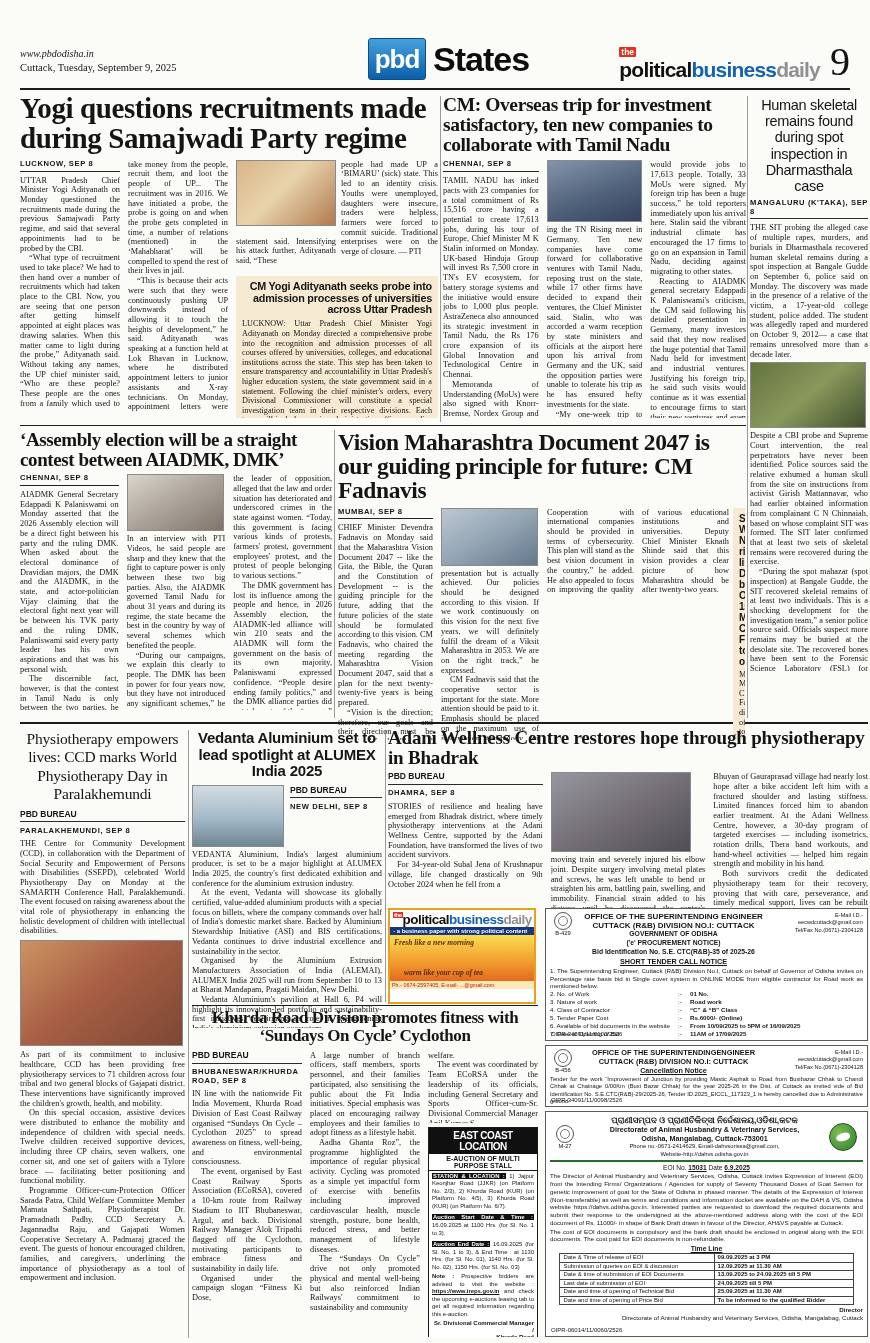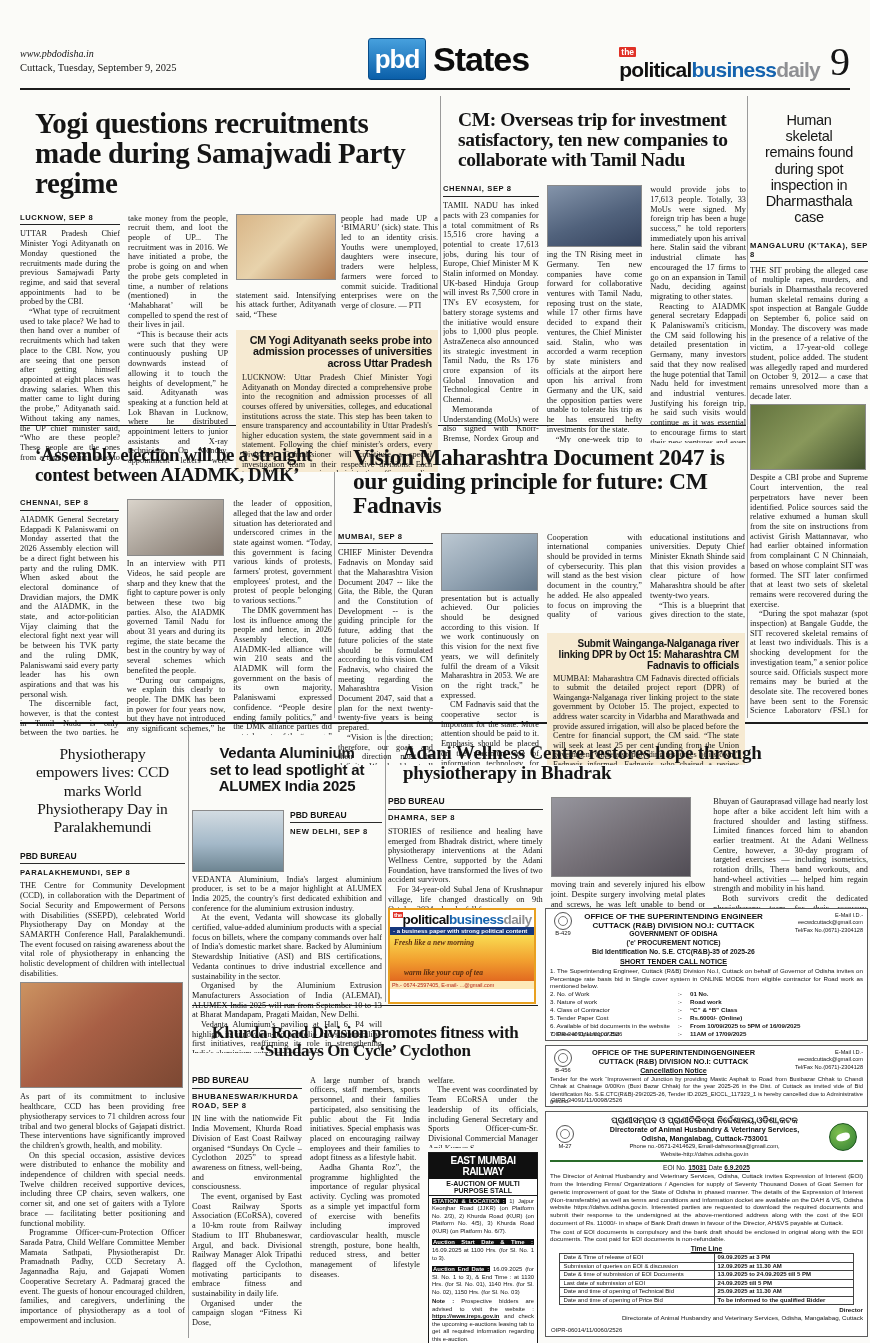--- a/index.html
+++ b/index.html
@@ -24,21 +24,21 @@
   .brand{position:relative;font-family:"Liberation Sans",sans-serif;font-weight:bold;font-size:21px;letter-spacing:-0.8px;padding-top:11px;}
   .brand .the{position:absolute;left:0;top:0;background:#e03127;color:#fff;font-size:8.5px;letter-spacing:0;
               padding:0 2px;border-radius:1px;}
   .brand .w1{color:#101010;}
   .brand .w2{color:#1563ae;}
   .brand .w3{color:#8f9093;}
   .page-num{font-size:40px;line-height:40px;font-weight:normal;}
   #rule-mast{left:20px;top:88px;width:830px;height:2px;}
 
   
-  .headline{font-weight:bold;letter-spacing:-0.4px;line-height:1.03;margin:15px;}
+  .headline{font-weight:bold;letter-spacing:-0.4px;line-height:1.03;margin:0;}
   .bureau{font-family:"Liberation Sans",sans-serif;font-weight:bold;font-size:8.5px;
           border-bottom:1px solid #2a2a2a;padding-bottom:2px;margin-bottom:4px;}
   .dl{font-family:"Liberation Sans",sans-serif;font-weight:bold;font-size:7.6px;letter-spacing:.6px;margin-bottom:4px;}
   .body{font-size:8.3px;line-height:1.17;text-align:justify;overflow:hidden;}
   .body p{margin:0;text-indent:9px;}
   .body p:first-child{text-indent:0;}
   .cols{display:flex;gap:8px;}
   .col{flex:1;min-width:0;overflow:hidden;}
   .flow2{column-count:2;column-gap:8px;height:100%;}
   .ph{border:1px solid #8a8a8a;box-sizing:border-box;}
@@ -69,21 +69,21 @@
   #skel-photo{width:116px;height:66px;background:linear-gradient(140deg,#64743f,#89985b 50%,#42512e);margin:3px 0;}
 
   
   #rule-mid{left:20px;top:425px;width:726px;height:1px;}
   #art-assembly{left:20px;top:430px;width:312px;height:289px;}
   #art-assembly .headline{font-size:19px;}
   #asm-photo{width:97px;height:57px;background:linear-gradient(150deg,#dad4cb,#aba39a 50%,#80746a);margin-bottom:3px;}
   #art-vision{left:338px;top:430px;width:407px;height:289px;}
   #art-vision .headline{font-size:23.5px;}
   #vis-photo{width:97px;height:58px;background:linear-gradient(150deg,#bcc8d2,#93a4b3 50%,#64788b);margin-bottom:3px;}
-  #vis-right{display:flex;flex-direction:column;gap:4px;}
+  #vis-right{display:flex;flex-direction:row;gap:4px;}
   #vis-flow{height:96px;}
   #vis-sub{flex:1;}
 
   
   #rule-bottom{left:20px;top:722px;width:848px;height:2px;}
 
   #art-physio{left:20px;top:730px;width:165px;height:606px;}
   #art-physio .headline{font-weight:normal;font-size:15.5px;text-align:center;line-height:1.18;letter-spacing:-0.2px;}
   #art-physio .bureau{margin-top:6px;}
   #physio-photo{width:163px;height:106px;background:linear-gradient(140deg,#cc9361,#a85f45 45%,#7c4833);margin:4px 0;}
@@ -539,30 +539,31 @@
         <div>
             <p>IN line with the nationwide Fit India Movement, Khurda Road Division of East Coast Railway organised “Sundays On Cycle – Cyclothon 2025” to spread awareness on fitness, well-being, and environmental consciousness.</p>
             <p>The event, organised by East Coast Railway Sports Association (ECoRSA), covered a 10-km route from Railway Stadium to IIT Bhubaneswar, Argul, and back. Divisional Railway Manager Alok Tripathi flagged off the Cyclothon, motivating participants to embrace fitness and sustainability in daily life.</p>
             <p>Organised under the campaign slogan “Fitness Ki Dose,</p>
           </div>
       </div>
       <div class="col body">
         <div>
             <p>A large number of branch officers, staff members, sports personnel, and their families participated, also sensitising the public about the Fit India initiatives. Special emphasis was placed on encouraging railway employees and their families to adopt fitness as a lifestyle habit.</p>
             <p>Aadha Ghanta Roz”, the programme highlighted the importance of regular physical activity. Cycling was promoted as a simple yet impactful form of exercise with benefits including improved cardiovascular health, muscle strength, posture, bone health, reduced stress, and better management of lifestyle diseases.</p>
+            <p>The “Sundays On Cycle” drive not only promoted physical and mental well-being but also reinforced Indian Railways' commitment to sustainability and community</p>
           </div>
       </div>
       <div class="col">
         <div class="body" style="height:72px;">
             <p>welfare.</p>
             <p>The event was coordinated by Team ECoRSA under the leadership of its officials, including General Secretary and Sports Officer-cum-Sr. Divisional Commercial Manager Anil Kumar S.</p>
           </div>
 
         <div id="ecr">
-          <div class="ecr-head">EAST MUMBAI RAILWAY</div>
+          <div class="ecr-head">EAST COAST LOCATION</div>
           <div class="ecr-sub">E-AUCTION OF MULTI PURPOSE STALL</div>
           <div class="ecr-body">
             <span class="inv">STATION &amp; LOCATION :</span>
             <span>1) Jajpur Keonjhar Road (JJKR) (on Platform No. 2/3), 2) Khurda Road (KUR) (on Platform No. 4/5), 3) Khurda Road (KUR) (on Platform No. 6/7).</span>
           </div>
           <div class="ecr-body">
             <span class="inv">Auction Start Date &amp; Time :</span>
             <span>16.09.2025 at 1100 Hrs. (for Sl. No. 1 to 3).</span>
           </div>
           <div class="ecr-body">

